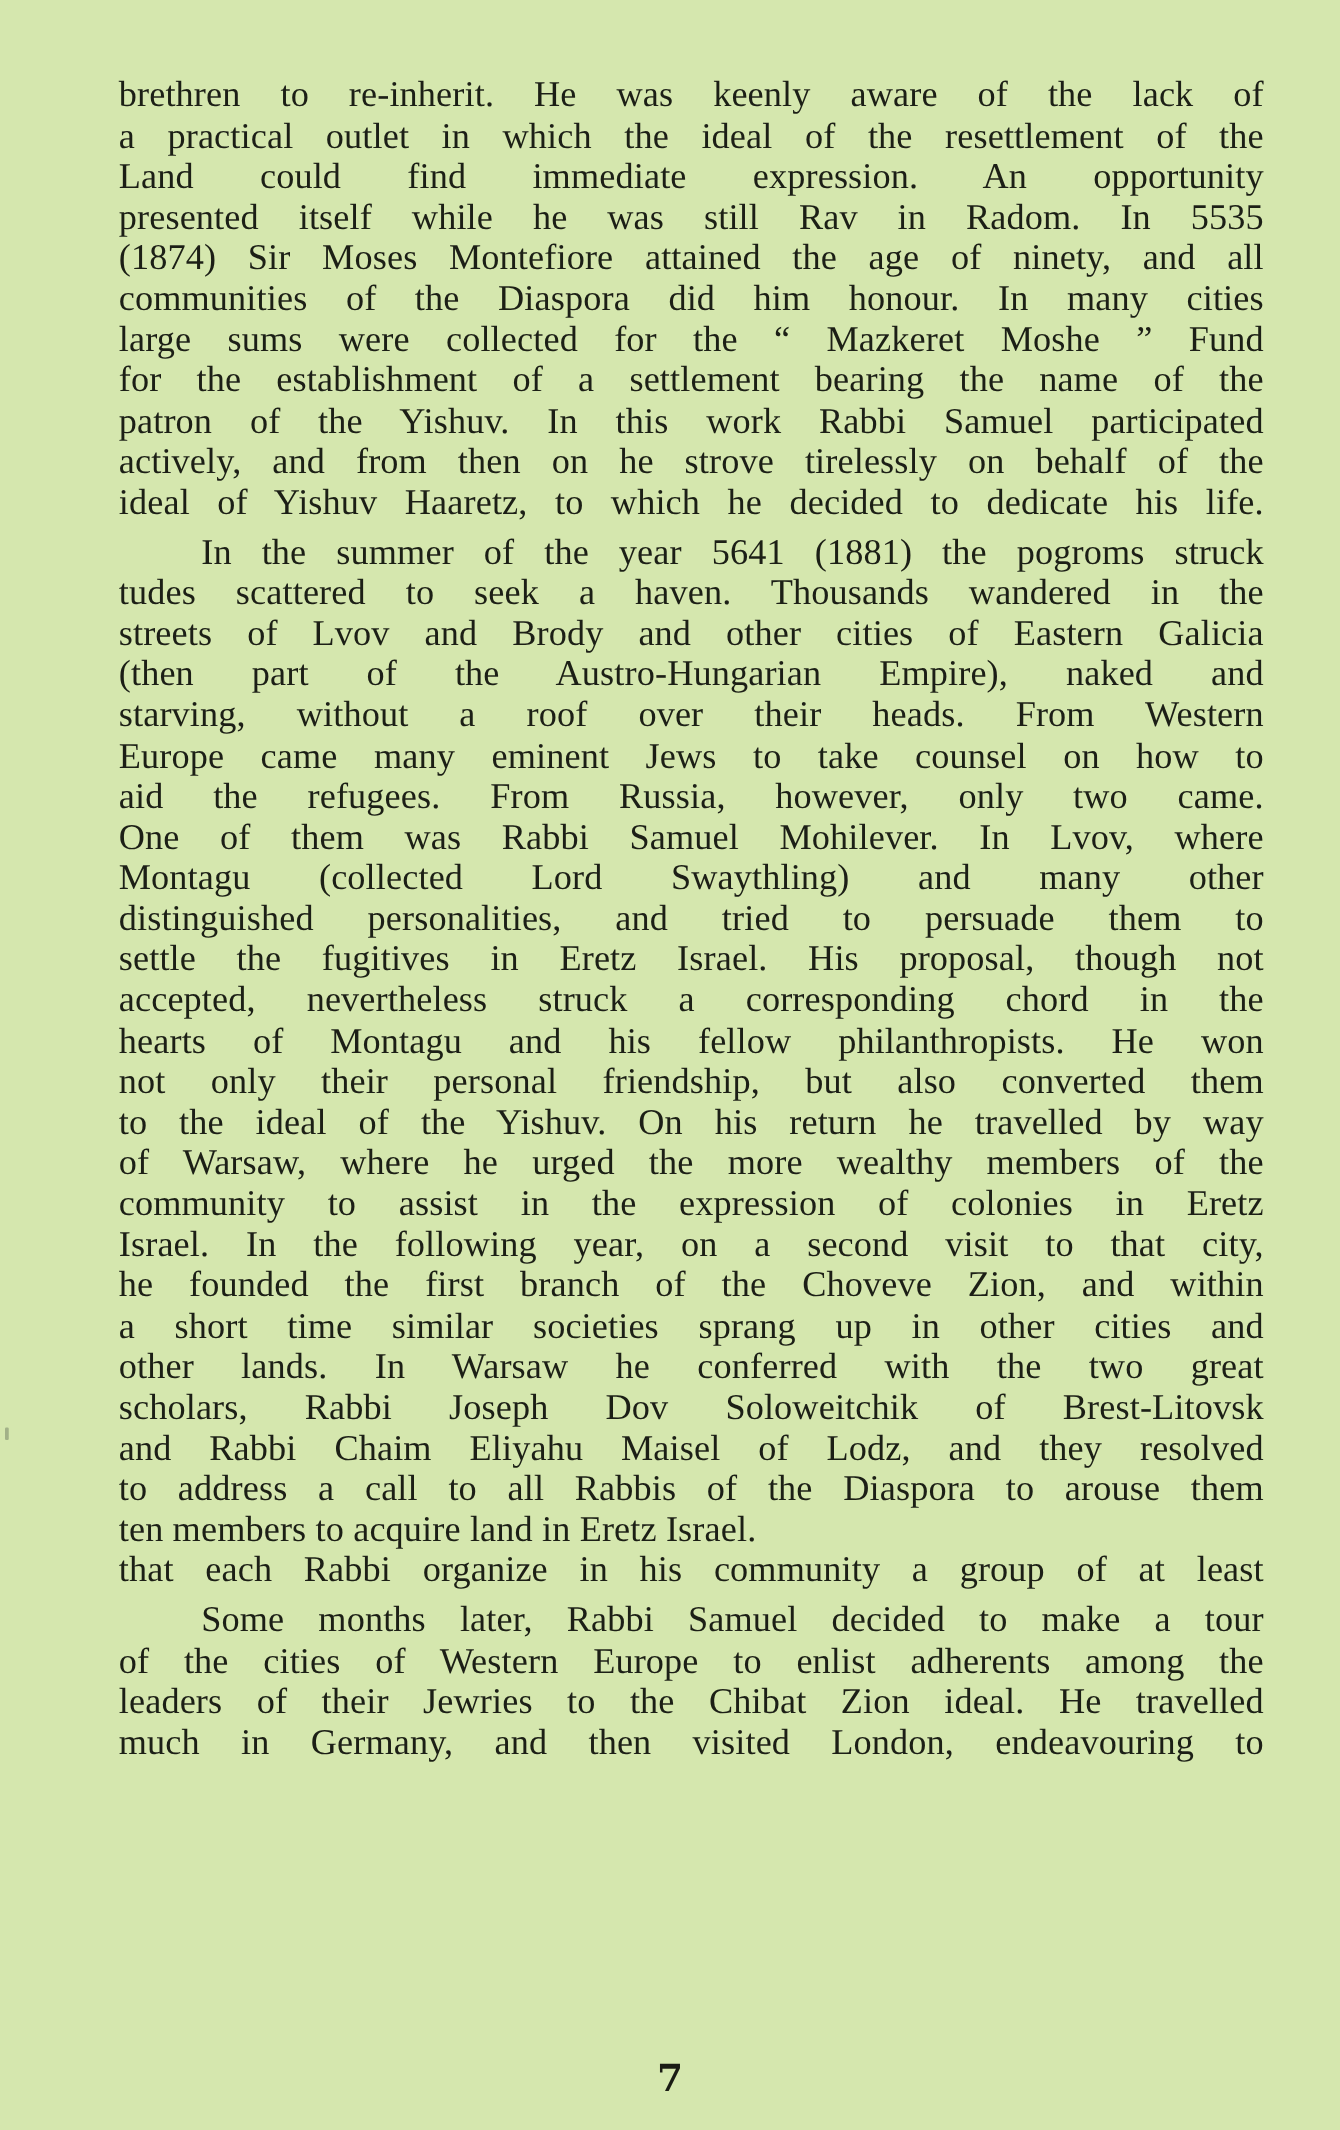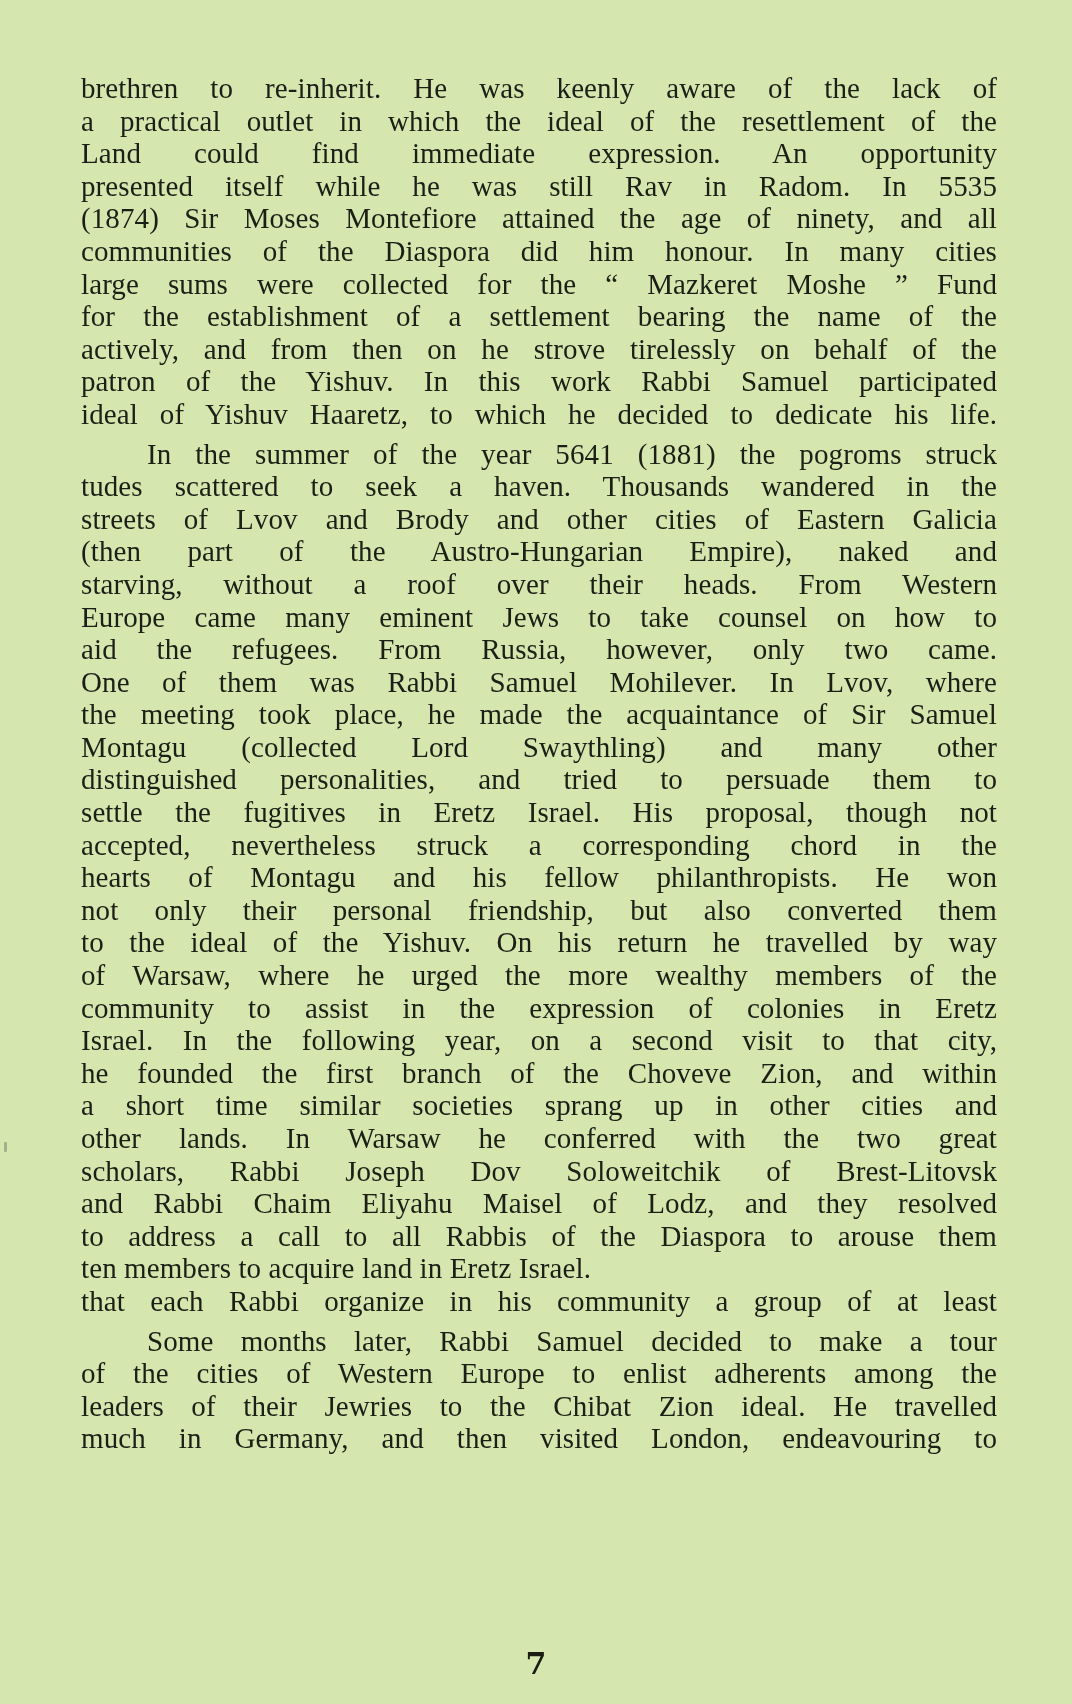--- a/index.html
+++ b/index.html
@@ -10,24 +10,23 @@
     width: 1072px;
     height: 1704px;
     background: #d5e7ae;
     position: relative;
     overflow: hidden;
     font-family: "Liberation Serif", "DejaVu Serif", serif;
     color: #1c1f16;
   }
   .page {
     position: absolute;
-    left: 81px;
+    left: 95px;
     top: 60px;
     width: 916px;
-    margin-top: 12px;
   }
   .para {
     margin: 0;
   }
   .para + .para {
     margin-top: 7px;
   }
   .line {
     display: block;
     height: 32.6px;
@@ -73,35 +72,34 @@
 
   <p class="para">
     <span class="line">brethren to re-inherit.  He was keenly aware of the lack of</span>
     <span class="line">a practical outlet in which the ideal of the resettlement of the</span>
     <span class="line">Land could find immediate expression.  An opportunity</span>
     <span class="line">presented itself while he was still Rav in Radom.  In 5535</span>
     <span class="line">(1874) Sir Moses Montefiore attained the age of ninety, and all</span>
     <span class="line">communities of the Diaspora did him honour.  In many cities</span>
     <span class="line">large sums were collected for the “ Mazkeret Moshe ” Fund</span>
     <span class="line">for the establishment of a settlement bearing the name of the</span>
+    <span class="line">patron of the Yishuv.  In this work Rabbi Samuel participated</span>
     <span class="line">actively, and from then on he strove tirelessly on behalf of the</span>
-    <span class="line">patron of the Yishuv.  In this work Rabbi Samuel participated</span>
     <span class="line">ideal of Yishuv Haaretz, to which he decided to dedicate his life.</span>
   </p>
 
   <p class="para">
     <span class="line indent">In the summer of the year 5641 (1881) the pogroms struck</span>
     <span class="line">tudes scattered to seek a haven.  Thousands wandered in the</span>
     <span class="line">streets of Lvov and Brody and other cities of Eastern Galicia</span>
     <span class="line">(then part of the Austro-Hungarian Empire), naked and</span>
     <span class="line">starving, without a roof over their heads.  From Western</span>
     <span class="line">Europe came many eminent Jews to take counsel on how to</span>
     <span class="line">aid the refugees.  From Russia, however, only two came.</span>
     <span class="line">One of them was Rabbi Samuel Mohilever.  In Lvov, where</span>
-    <span class="line">the meeting took place, he made the acquaintance of Sir Samuel</span>
     <span class="line">Montagu (collected Lord Swaythling) and many other</span>
     <span class="line">distinguished personalities, and tried to persuade them to</span>
     <span class="line">settle the fugitives in Eretz Israel.  His proposal, though not</span>
     <span class="line">accepted, nevertheless struck a corresponding chord in the</span>
     <span class="line">hearts of Montagu and his fellow philanthropists.  He won</span>
     <span class="line">not only their personal friendship, but also converted them</span>
     <span class="line">to the ideal of the Yishuv.  On his return he travelled by way</span>
     <span class="line">of Warsaw, where he urged the more wealthy members of the</span>
     <span class="line">community to assist in the expression of colonies in Eretz</span>
     <span class="line">Israel.  In the following year, on a second visit to that city,</span>

